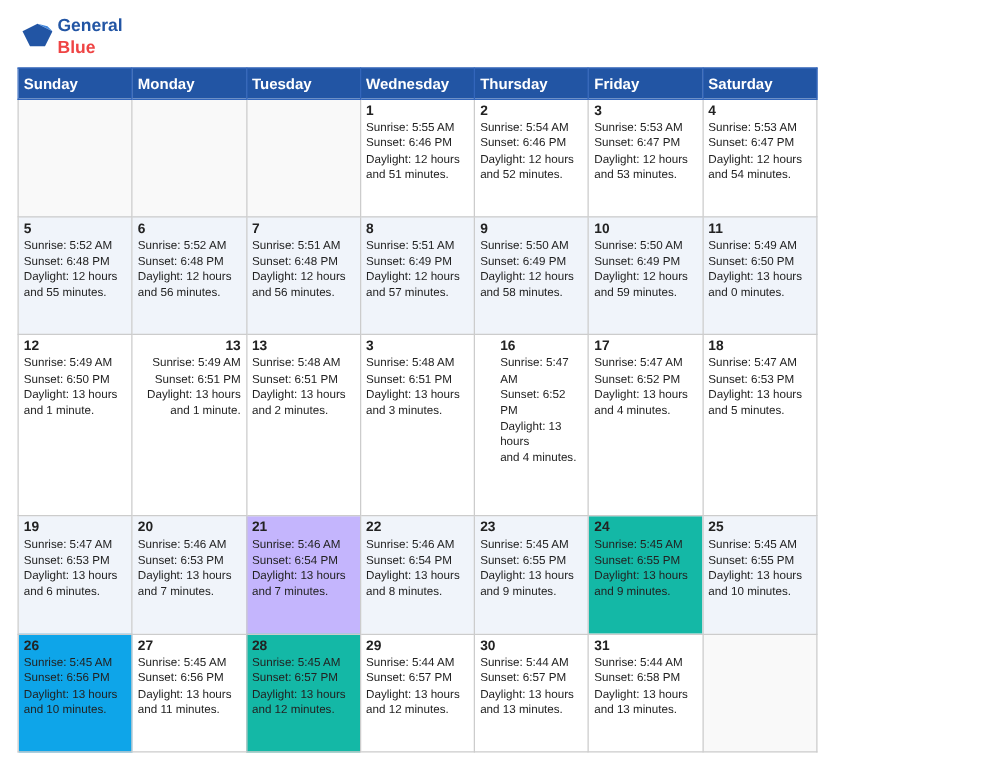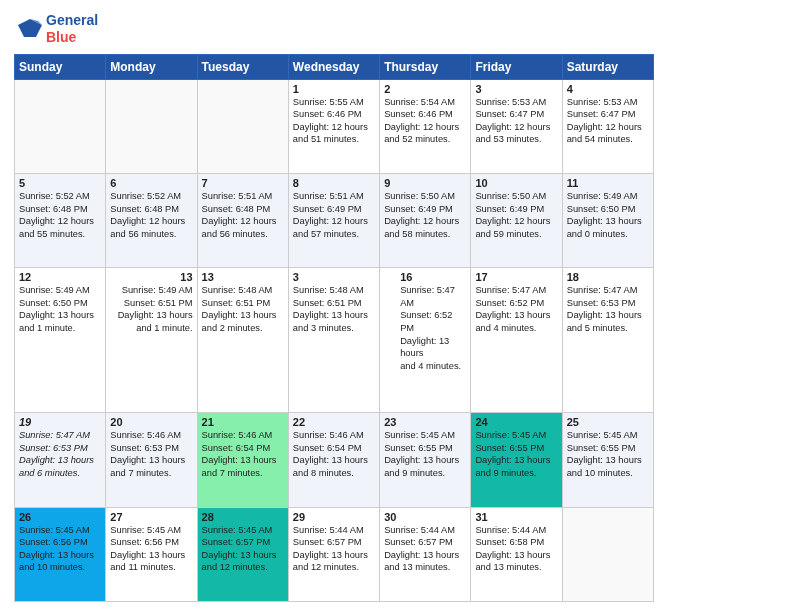--- a/index.html
+++ b/index.html
@@ -255,35 +255,35 @@
           </td>
           <td style="background: rgb(255, 255, 255);">
             <span class="day-num">18</span>
             <div class="day-info" style="white-space: pre-line;">Sunrise: 5:47 AM
 Sunset: 6:53 PM
 Daylight: 13 hours
 and 5 minutes.</div>
           </td>
         </tr>
         <tr>
-          <td style="background: rgb(240, 244, 250); font-style: italic;">
+          <td style="background: rgb(240, 244, 250);">
             <span class="day-num">19</span>
             <div class="day-info" style="white-space: pre-line;">Sunrise: 5:47 AM
 Sunset: 6:53 PM
 Daylight: 13 hours
 and 6 minutes.</div>
           </td>
           <td style="background: rgb(240, 244, 250);">
             <span class="day-num">20</span>
             <div class="day-info" style="white-space: pre-line;">Sunrise: 5:46 AM
 Sunset: 6:53 PM
 Daylight: 13 hours
 and 7 minutes.</div>
           </td>
-          <td style="background: #86efac;">
+          <td style="background: #c4b5fd;">
             <span class="day-num">21</span>
             <div class="day-info" style="white-space: pre-line;">Sunrise: 5:46 AM
 Sunset: 6:54 PM
 Daylight: 13 hours
 and 7 minutes.</div>
           </td>
           <td style="background: rgb(240, 244, 250);">
             <span class="day-num">22</span>
             <div class="day-info" style="white-space: pre-line;">Sunrise: 5:46 AM
 Sunset: 6:54 PM

